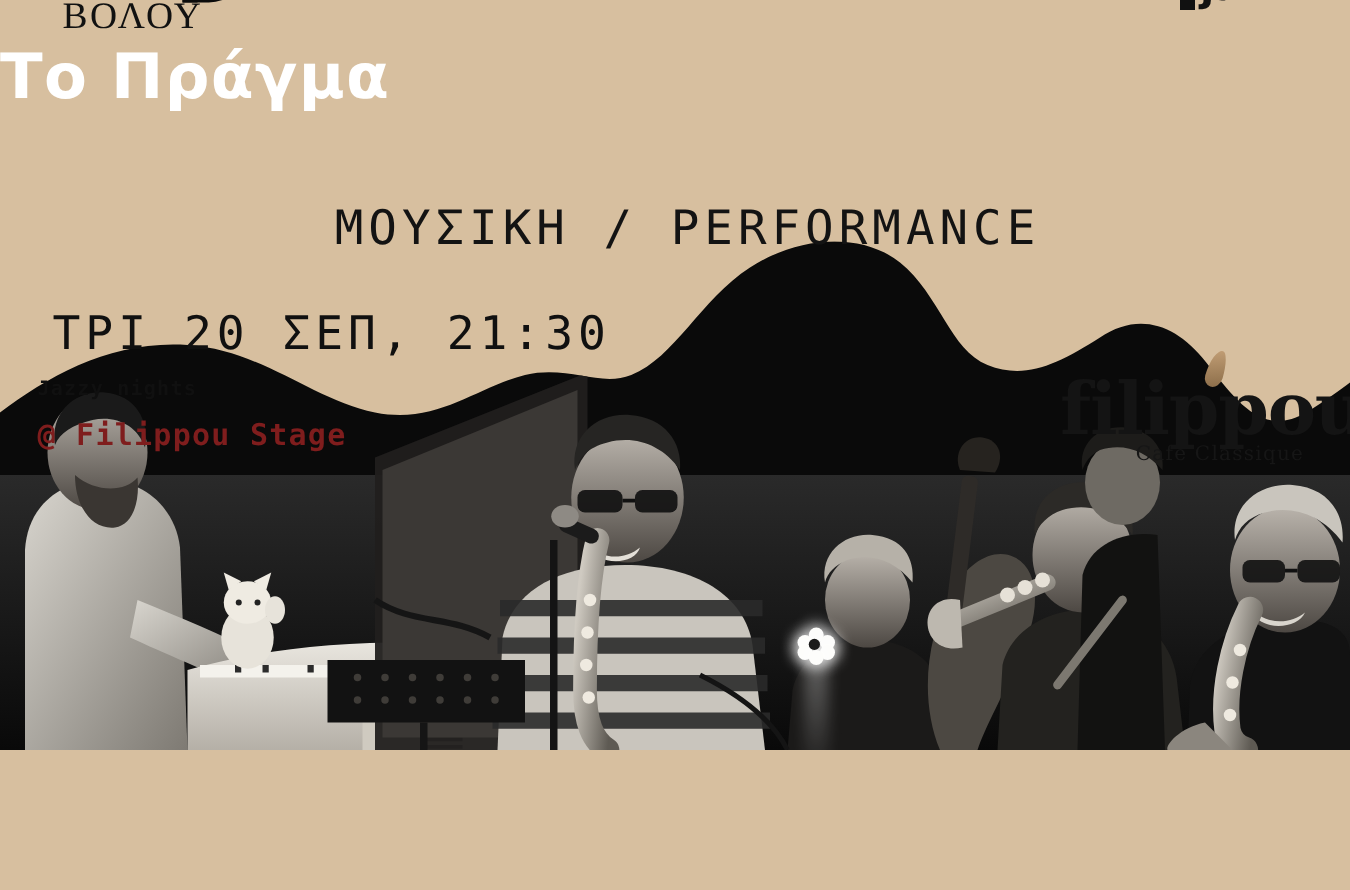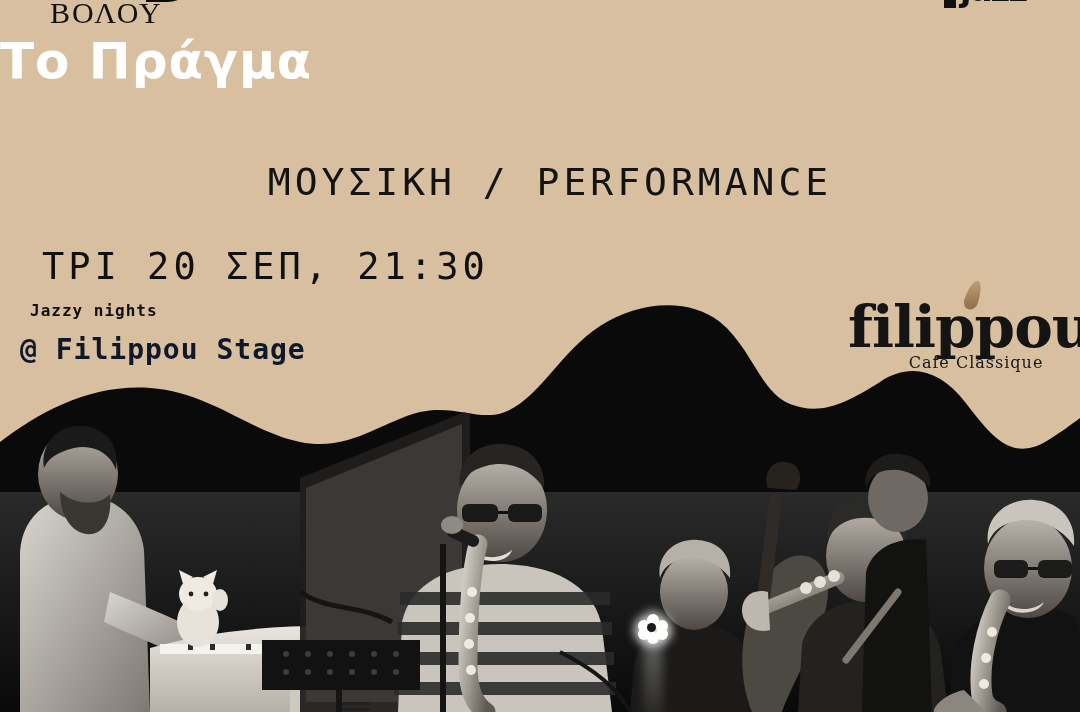--- a/index.html
+++ b/index.html
@@ -4,21 +4,21 @@
 <style>
   * { margin:0; padding:0; box-sizing:border-box; }
   html,body { width:1080px; height:712px; overflow:hidden; }
   body {
     background:#d7bf9f;
     font-family:"Liberation Sans", sans-serif;
     position:relative;
   }
   #poster {
     position:relative;
-    width:1080px; height:712px;
+    width:1080px; height:600px;
     background:#d7bf9f;
     overflow:hidden;
   }
 
   
   .venue-logo {
     position:absolute; left:0; top:-30px;
     width:230px; height:70px;
   }
   .venue-logo .venue-word {
@@ -122,24 +122,24 @@
     letter-spacing:4px; line-height:1;
   }
   .series-line {
     position:absolute; left:30px; top:303px;
     color:#101010;
     font-family:"DejaVu Sans Mono", monospace;
     font-size:16px; font-weight:bold;
     letter-spacing:1px; line-height:1;
   }
   .venue-line {
-    position:absolute; left:20px; top:336px;
-    color:#0f172a;
+    position:absolute; left:30px; top:336px;
+    color:#7f1d1d;
     font-family:"DejaVu Sans Mono", monospace;
-    font-size:28px; font-weight:bold;
+    font-size:24px; font-weight:bold;
     letter-spacing:1px; line-height:1;
   }
 
   
   .filippou {
     position:absolute; right:22px; top:300px;
     text-align:center; width:210px;
   }
   .filippou .fil-word {
     font-family:"DejaVu Serif", serif;

